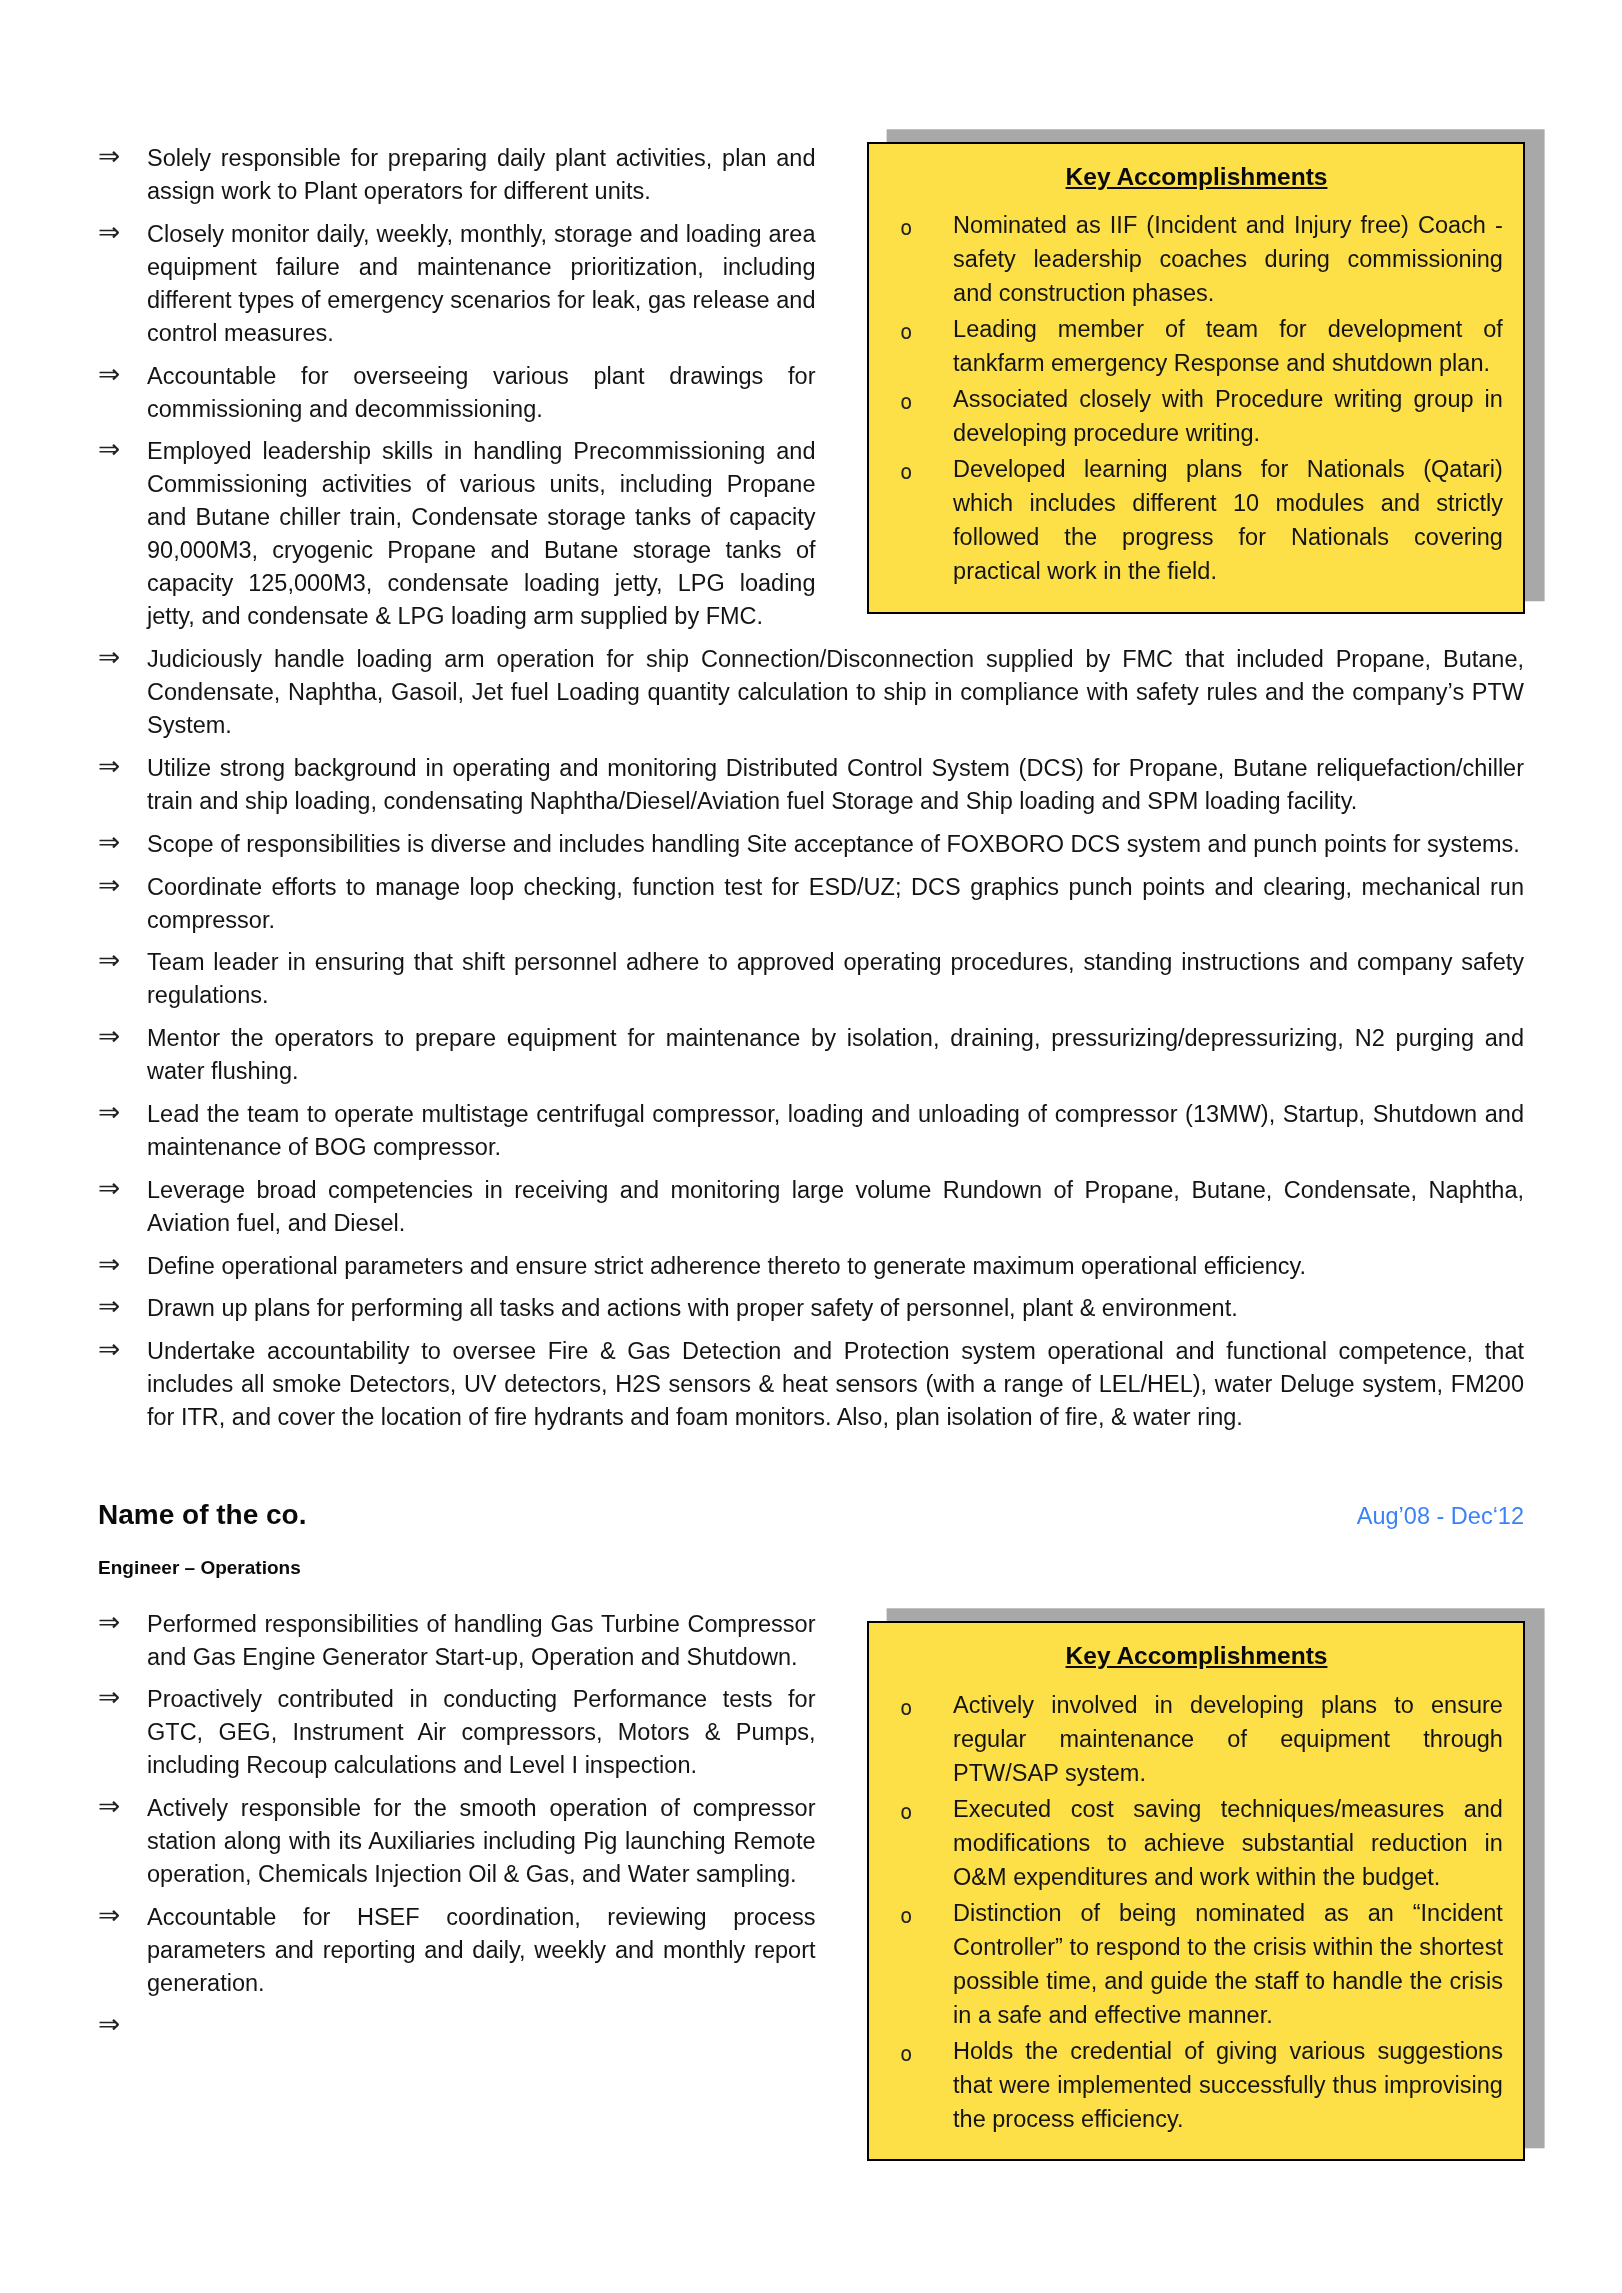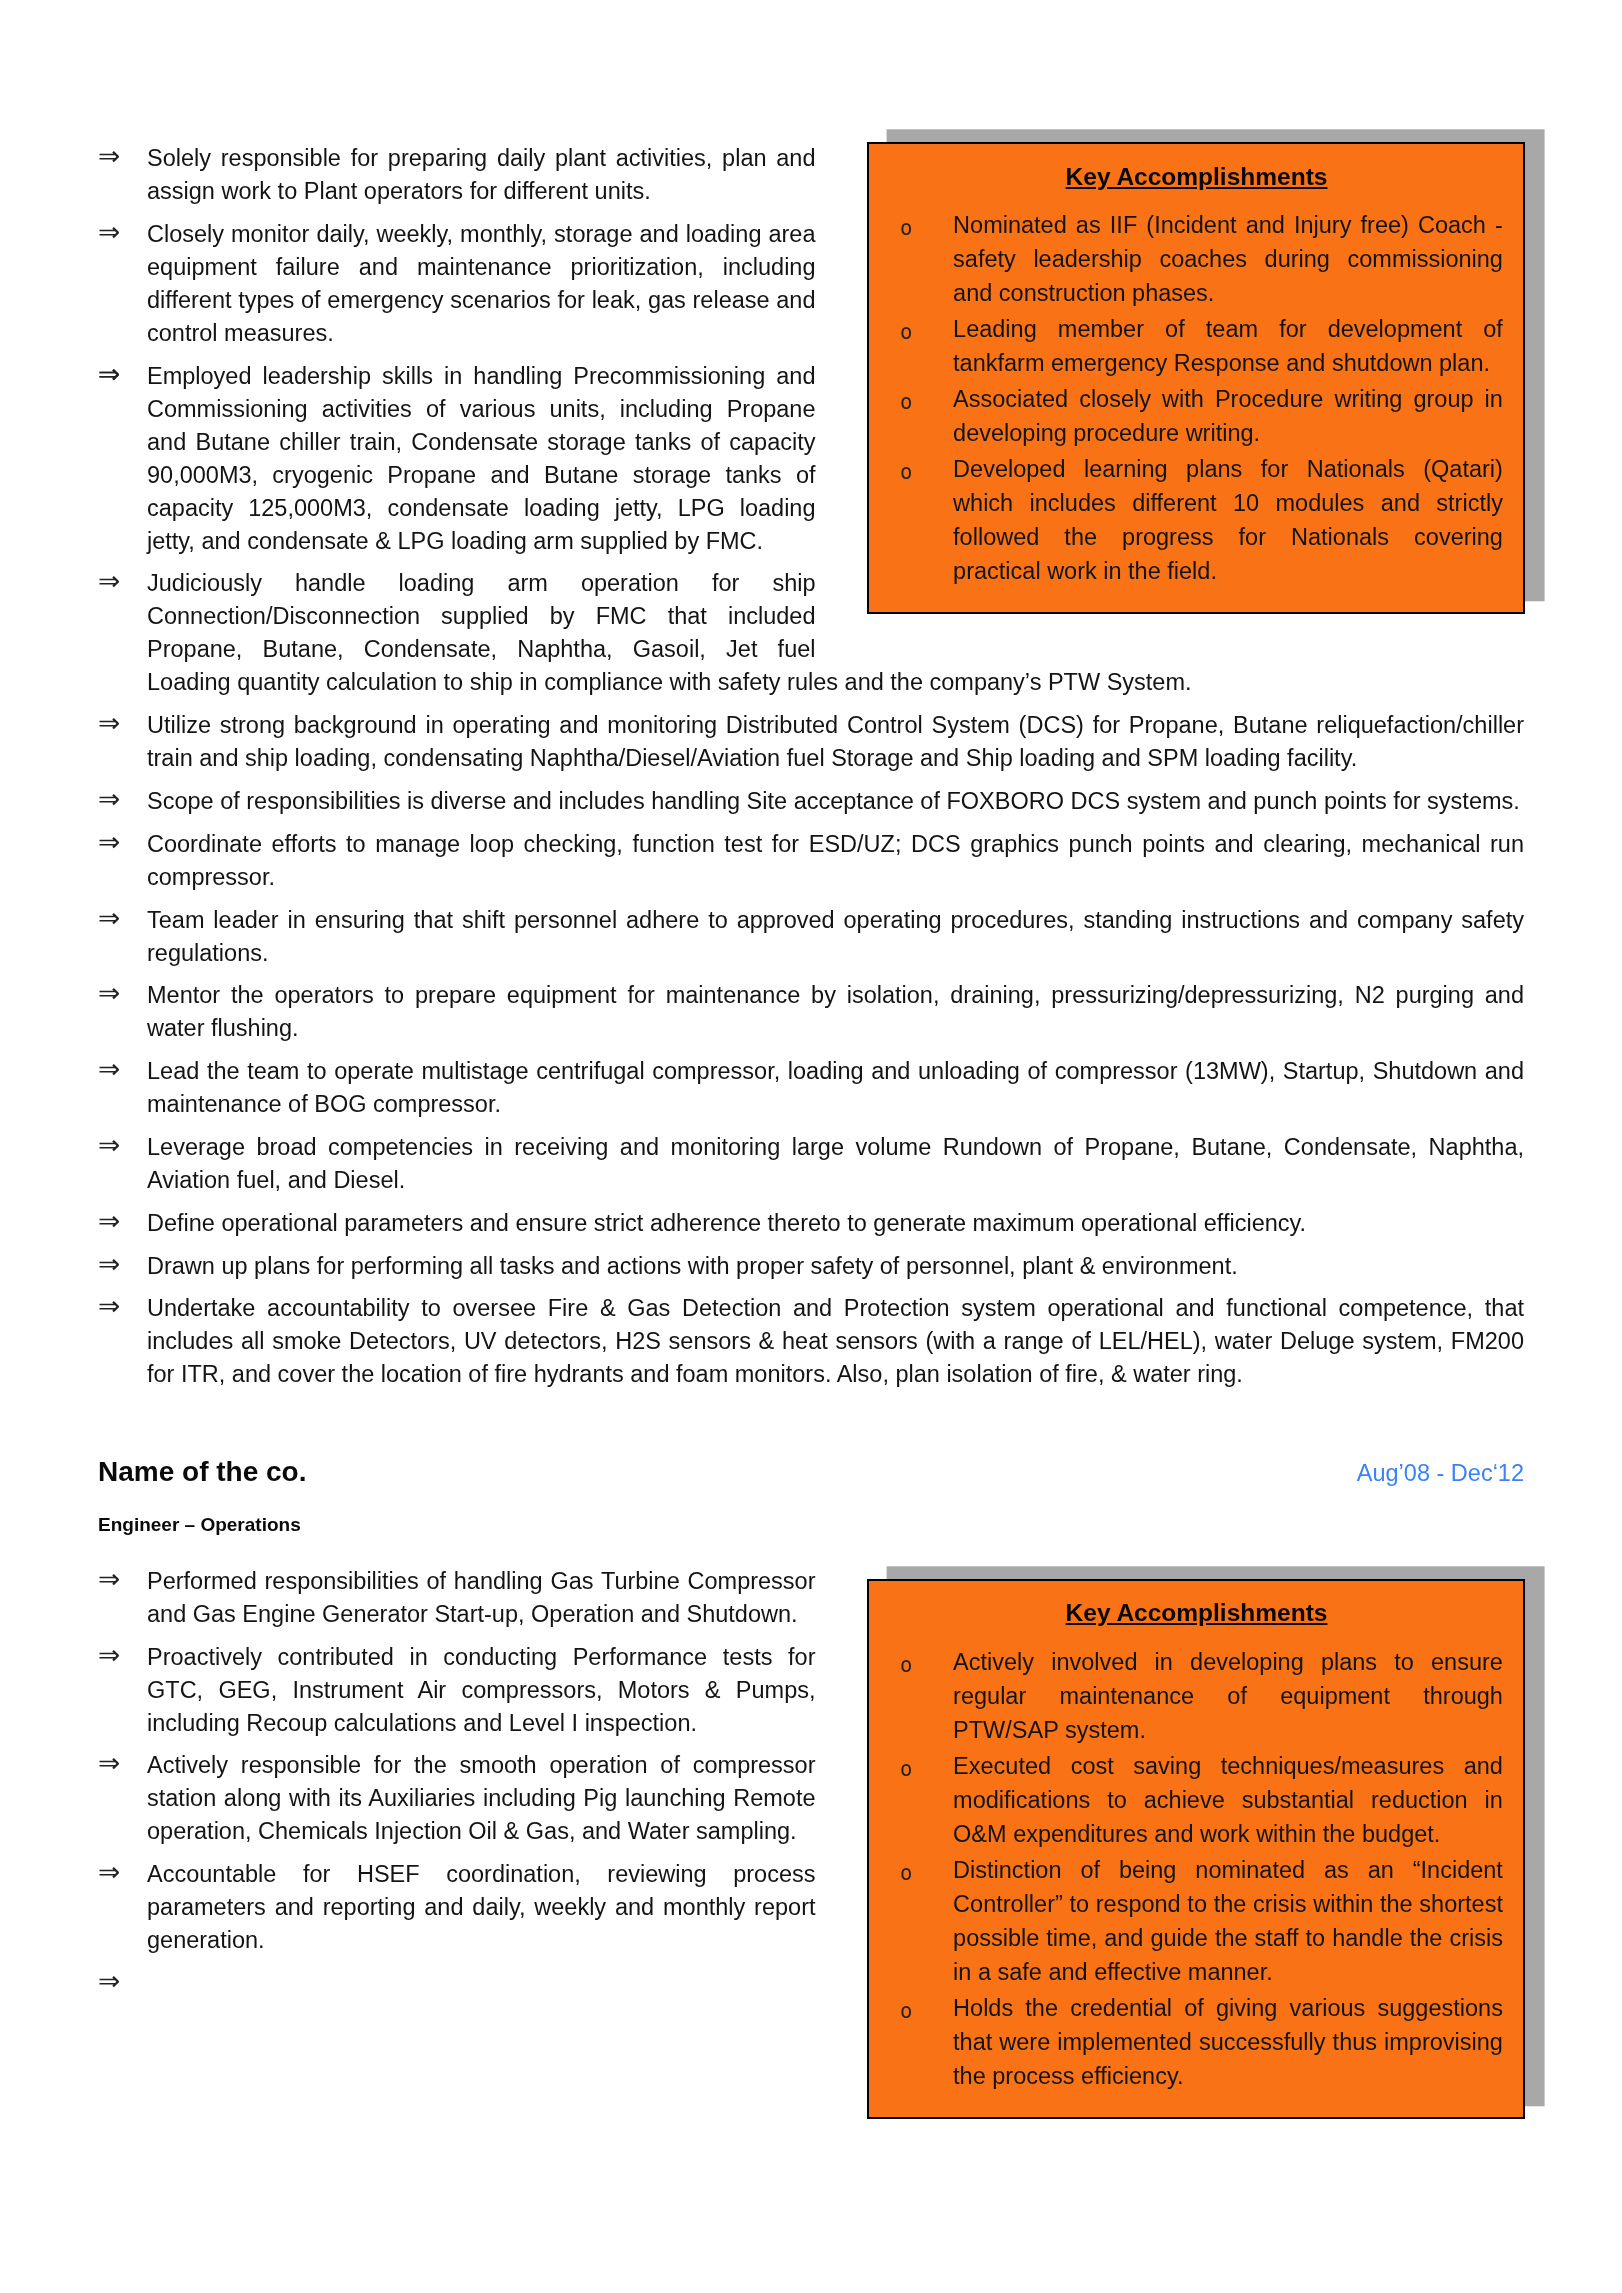--- a/index.html
+++ b/index.html
@@ -30,21 +30,21 @@
     position: absolute; left: 0; top: -2px;
     font-size: 26.5px;
     color: #222;
     font-weight: 400;
   }
   
   .kabox-wrap { float: right; width: 683px; margin-left: 25.5px; }
   .kabox {
     margin-left: 25.5px;
     width: 658px;
-    background: #f97316;
+    background: #fde047;
     border: 2.9px solid #000000;
     box-shadow: 19.6px -12.7px 0 0 #a8a8a8;
     padding: 15.7px 19.6px 21.6px 21.6px;
   }
   .kabox .ka-title {
     text-align: center;
     font-weight: bold;
     font-size: 24.5px;
     line-height: 33px;
     text-decoration: underline;
@@ -127,20 +127,21 @@
       <div class="b">
         <span class="arr">⇒</span>
         <span>Solely responsible for preparing daily plant activities, plan and assign work to Plant operators for different units.</span>
       </div>
       <div class="b">
         <span class="arr">⇒</span>
         <span>Closely monitor daily, weekly, monthly, storage and loading area equipment failure and maintenance prioritization, including different types of emergency scenarios for leak, gas release and control measures.</span>
       </div>
       <div class="b">
         <span class="arr">⇒</span>
+        <span>Accountable for overseeing various plant drawings for commissioning and decommissioning.</span>
       </div>
       <div class="b">
         <span class="arr">⇒</span>
         <span>Employed leadership skills in handling Precommissioning and Commissioning activities of various units, including Propane and Butane chiller train, Condensate storage tanks of capacity 90,000M3, cryogenic Propane and Butane storage tanks of capacity 125,000M3, condensate loading jetty, LPG loading jetty, and condensate &amp; LPG loading arm supplied by FMC.</span>
       </div>
       <div class="b">
         <span class="arr">⇒</span>
         <span>Judiciously handle loading arm operation for ship Connection/Disconnection supplied by FMC that included Propane, Butane, Condensate, Naphtha, Gasoil, Jet fuel Loading quantity calculation to ship in compliance with safety rules and the company’s PTW System.</span>
       </div>
       <div class="b">

